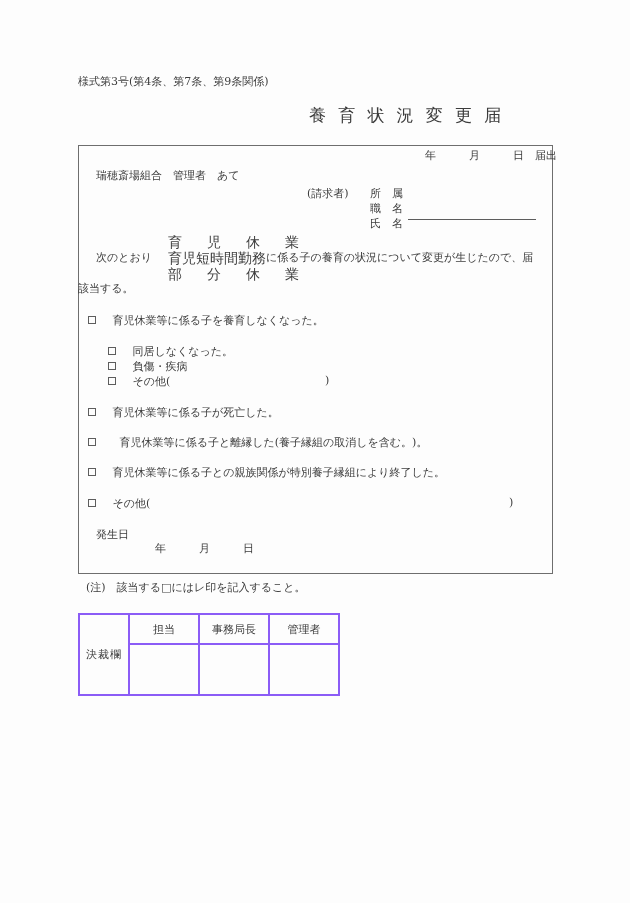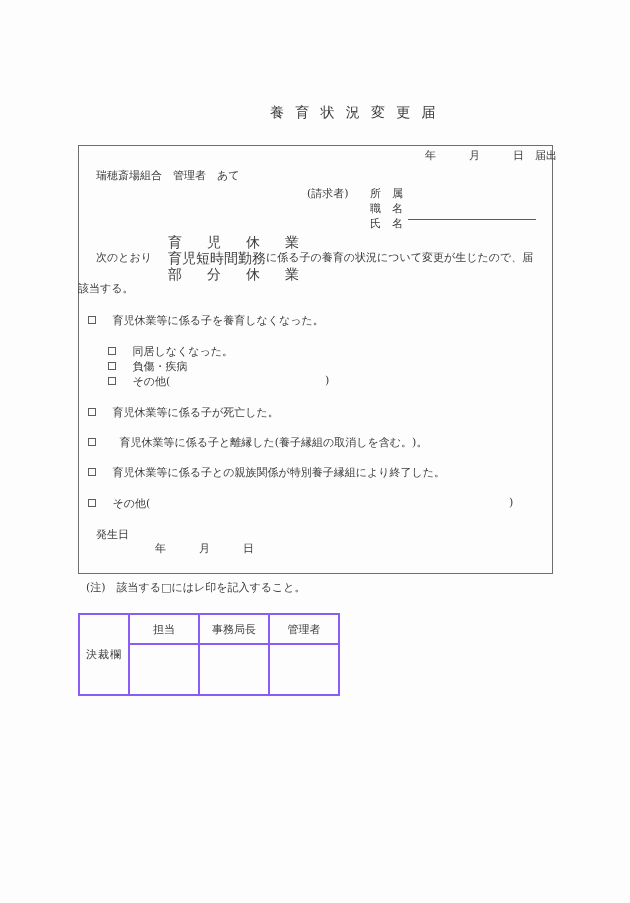--- a/index.html
+++ b/index.html
@@ -17,22 +17,23 @@
     color: #3c3c3c;
     overflow: hidden;
   }
 
   
   .abs { position: absolute; white-space: nowrap; }
   .fs11 { font-size: 11px; }
 
   
   .doc-title {
-    font-size: 14px;
+    font-size: 17px;
     letter-spacing: 3.4px;
+    margin-left: 39px;
   }
   .form-no { font-size: 11px; }
 
   
   .main-box {
     position: absolute;
     left: 78px;
     top: 145px;
     width: 475px;
     height: 429px;
@@ -90,20 +91,21 @@
   }
   .approval .lbl   { width: 48px;  height: 77px; letter-spacing: 1px; }
   .approval .hcell { width: 68px;  height: 28px; }
   .approval .bcell { width: 68px;  height: 49px; }
 </style>
 </head>
 <body>
 
 <div class="page">
 
+  <div class="abs form-no" style="left:78px; top:74px;">様式第3号(第4条、第7条、第9条関係)</div>
 
   <div class="abs doc-title" style="left:270px; top:104px;">養 育 状 況 変 更 届</div>
 
   <div class="main-box"></div>
 
   <div class="abs fs11" style="left:425px; top:148px;">年　　　月　　　日　届出</div>
 
   <div class="abs fs11" style="left:96px; top:168px;">瑞穂斎場組合　管理者　あて</div>
 
   <div class="abs fs11" style="left:307px; top:186px;">(請求者)</div>

